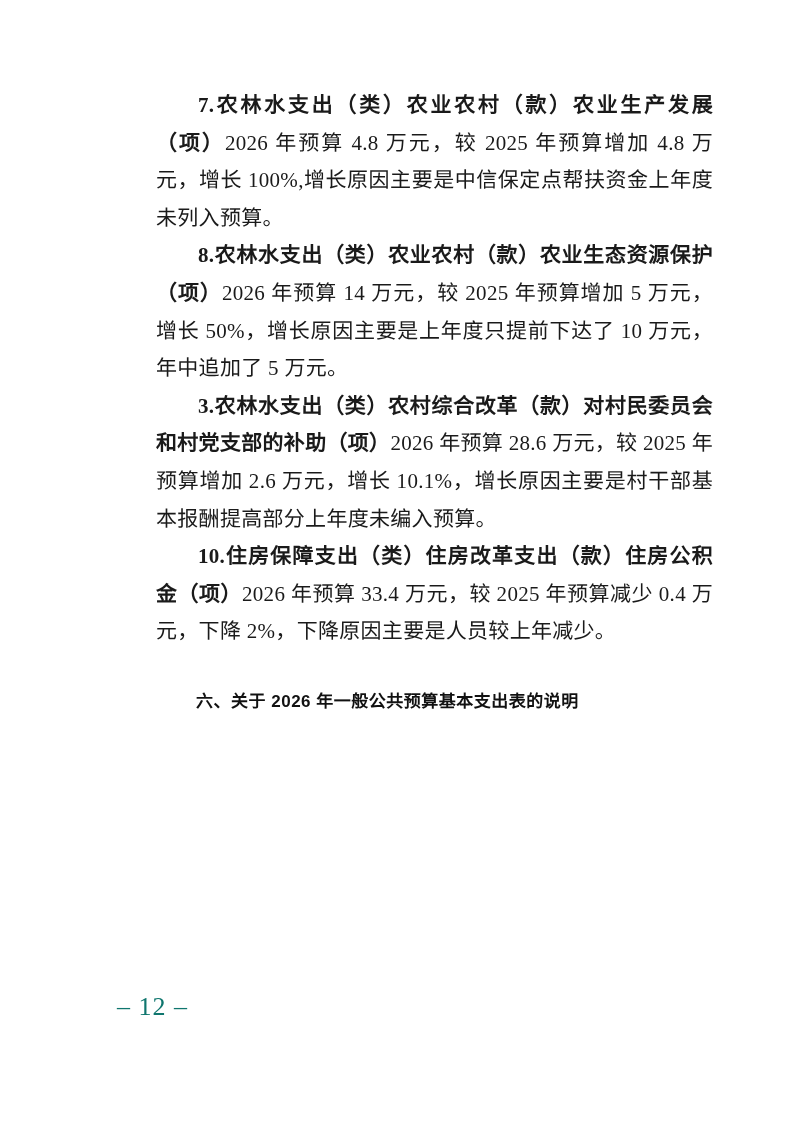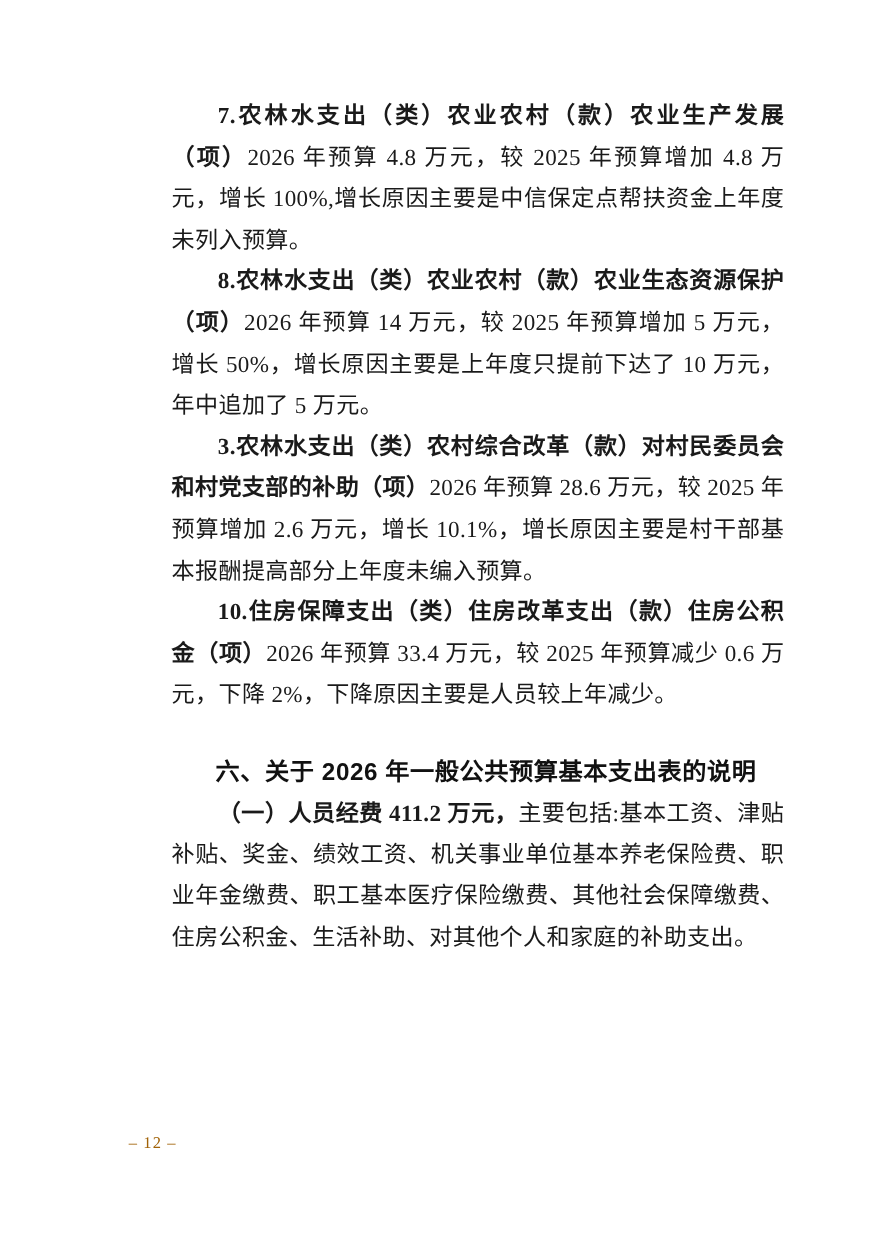--- a/index.html
+++ b/index.html
@@ -36,50 +36,49 @@
     text-indent: 42px;
     letter-spacing: 0.3px;
   }
   .para-lead {
     font-weight: bold;
   }
   .section-heading {
     margin: 32px 0 0 0;
     font-family: "Liberation Sans", "DejaVu Sans", sans-serif;
     font-weight: bold;
-    font-size: 22px;
+    font-size: 17px;
     line-height: 38px;
     text-indent: 40px;
     letter-spacing: 0.5px;
     color: #111111;
   }
   .page-footer {
     position: absolute;
     left: 117px;
-    top: 1032px;
-    font-size: 15px;
+    top: 992px;
+    font-size: 26px;
     letter-spacing: 1px;
-    color: #a16207;
+    color: #0f766e;
   }
 </style>
 </head>
 <body>
 
 <div class="page">
   <main class="content">
 
     <p class="body-para"><span class="para-lead">7.农林水支出（类）农业农村（款）农业生产发展（项）</span><span>2026 年预算 4.8 万元，较 2025 年预算增加 4.8 万元，增长 100%,增长原因主要是中信保定点帮扶资金上年度未列入预算。</span></p>
 
     <p class="body-para"><span class="para-lead">8.农林水支出（类）农业农村（款）农业生态资源保护（项）</span><span>2026 年预算 14 万元，较 2025 年预算增加 5 万元，增长 50%，增长原因主要是上年度只提前下达了 10 万元，年中追加了 5 万元。</span></p>
 
     <p class="body-para"><span class="para-lead">3.农林水支出（类）农村综合改革（款）对村民委员会和村党支部的补助（项）</span><span>2026 年预算 28.6 万元，较 2025 年预算增加 2.6 万元，增长 10.1%，增长原因主要是村干部基本报酬提高部分上年度未编入预算。</span></p>
 
-    <p class="body-para"><span class="para-lead">10.住房保障支出（类）住房改革支出（款）住房公积金（项）</span><span>2026 年预算 33.4 万元，较 2025 年预算减少 0.6 万元，下降 2%，下降原因主要是人员较上年减少。</span></p>
+    <p class="body-para"><span class="para-lead">10.住房保障支出（类）住房改革支出（款）住房公积金（项）</span><span>2026 年预算 33.4 万元，较 2025 年预算减少 0.4 万元，下降 2%，下降原因主要是人员较上年减少。</span></p>
 
     <h2 class="section-heading">六、关于 2026 年一般公共预算基本支出表的说明</h2>
 
 
-    <p class="body-para"><span class="para-lead">（一）人员经费 411.2 万元，</span><span>主要包括:基本工资、津贴补贴、奖金、绩效工资、机关事业单位基本养老保险费、职业年金缴费、职工基本医疗保险缴费、其他社会保障缴费、住房公积金、生活补助、对其他个人和家庭的补助支出。</span></p>
 
   </main>
 
   <div class="page-footer">– 12 –</div>
 </div>
 
 </body></html>

